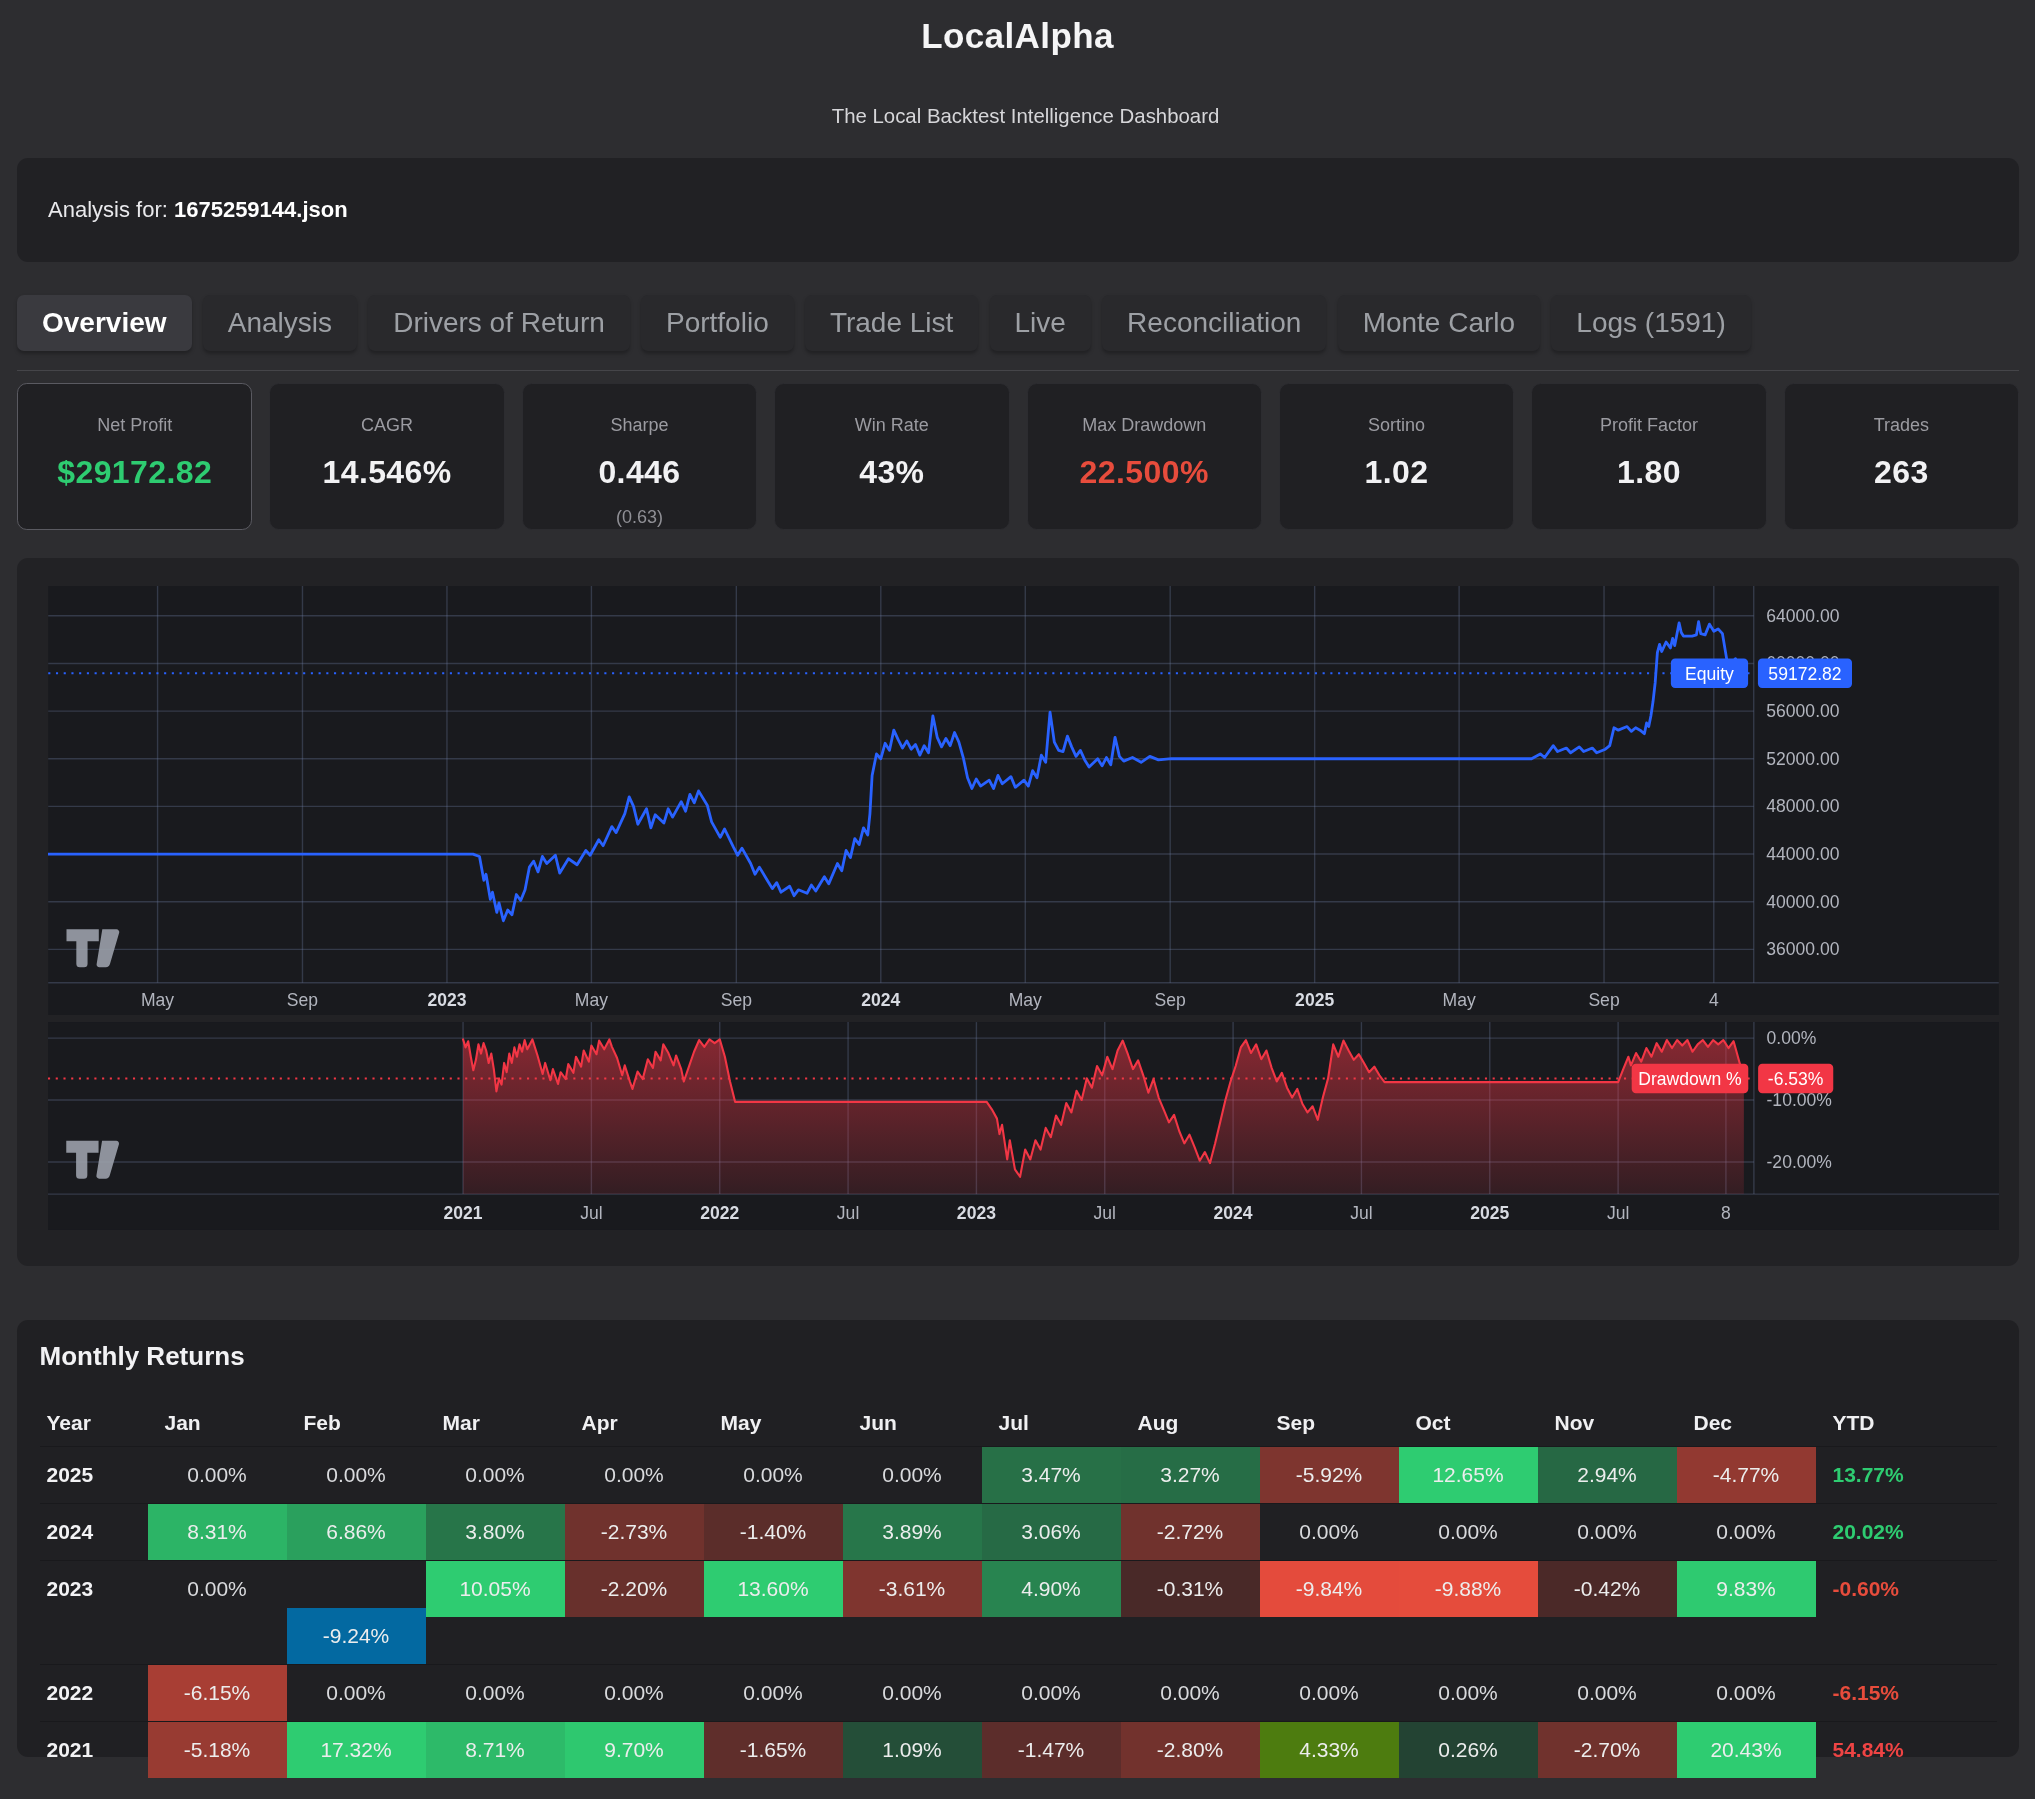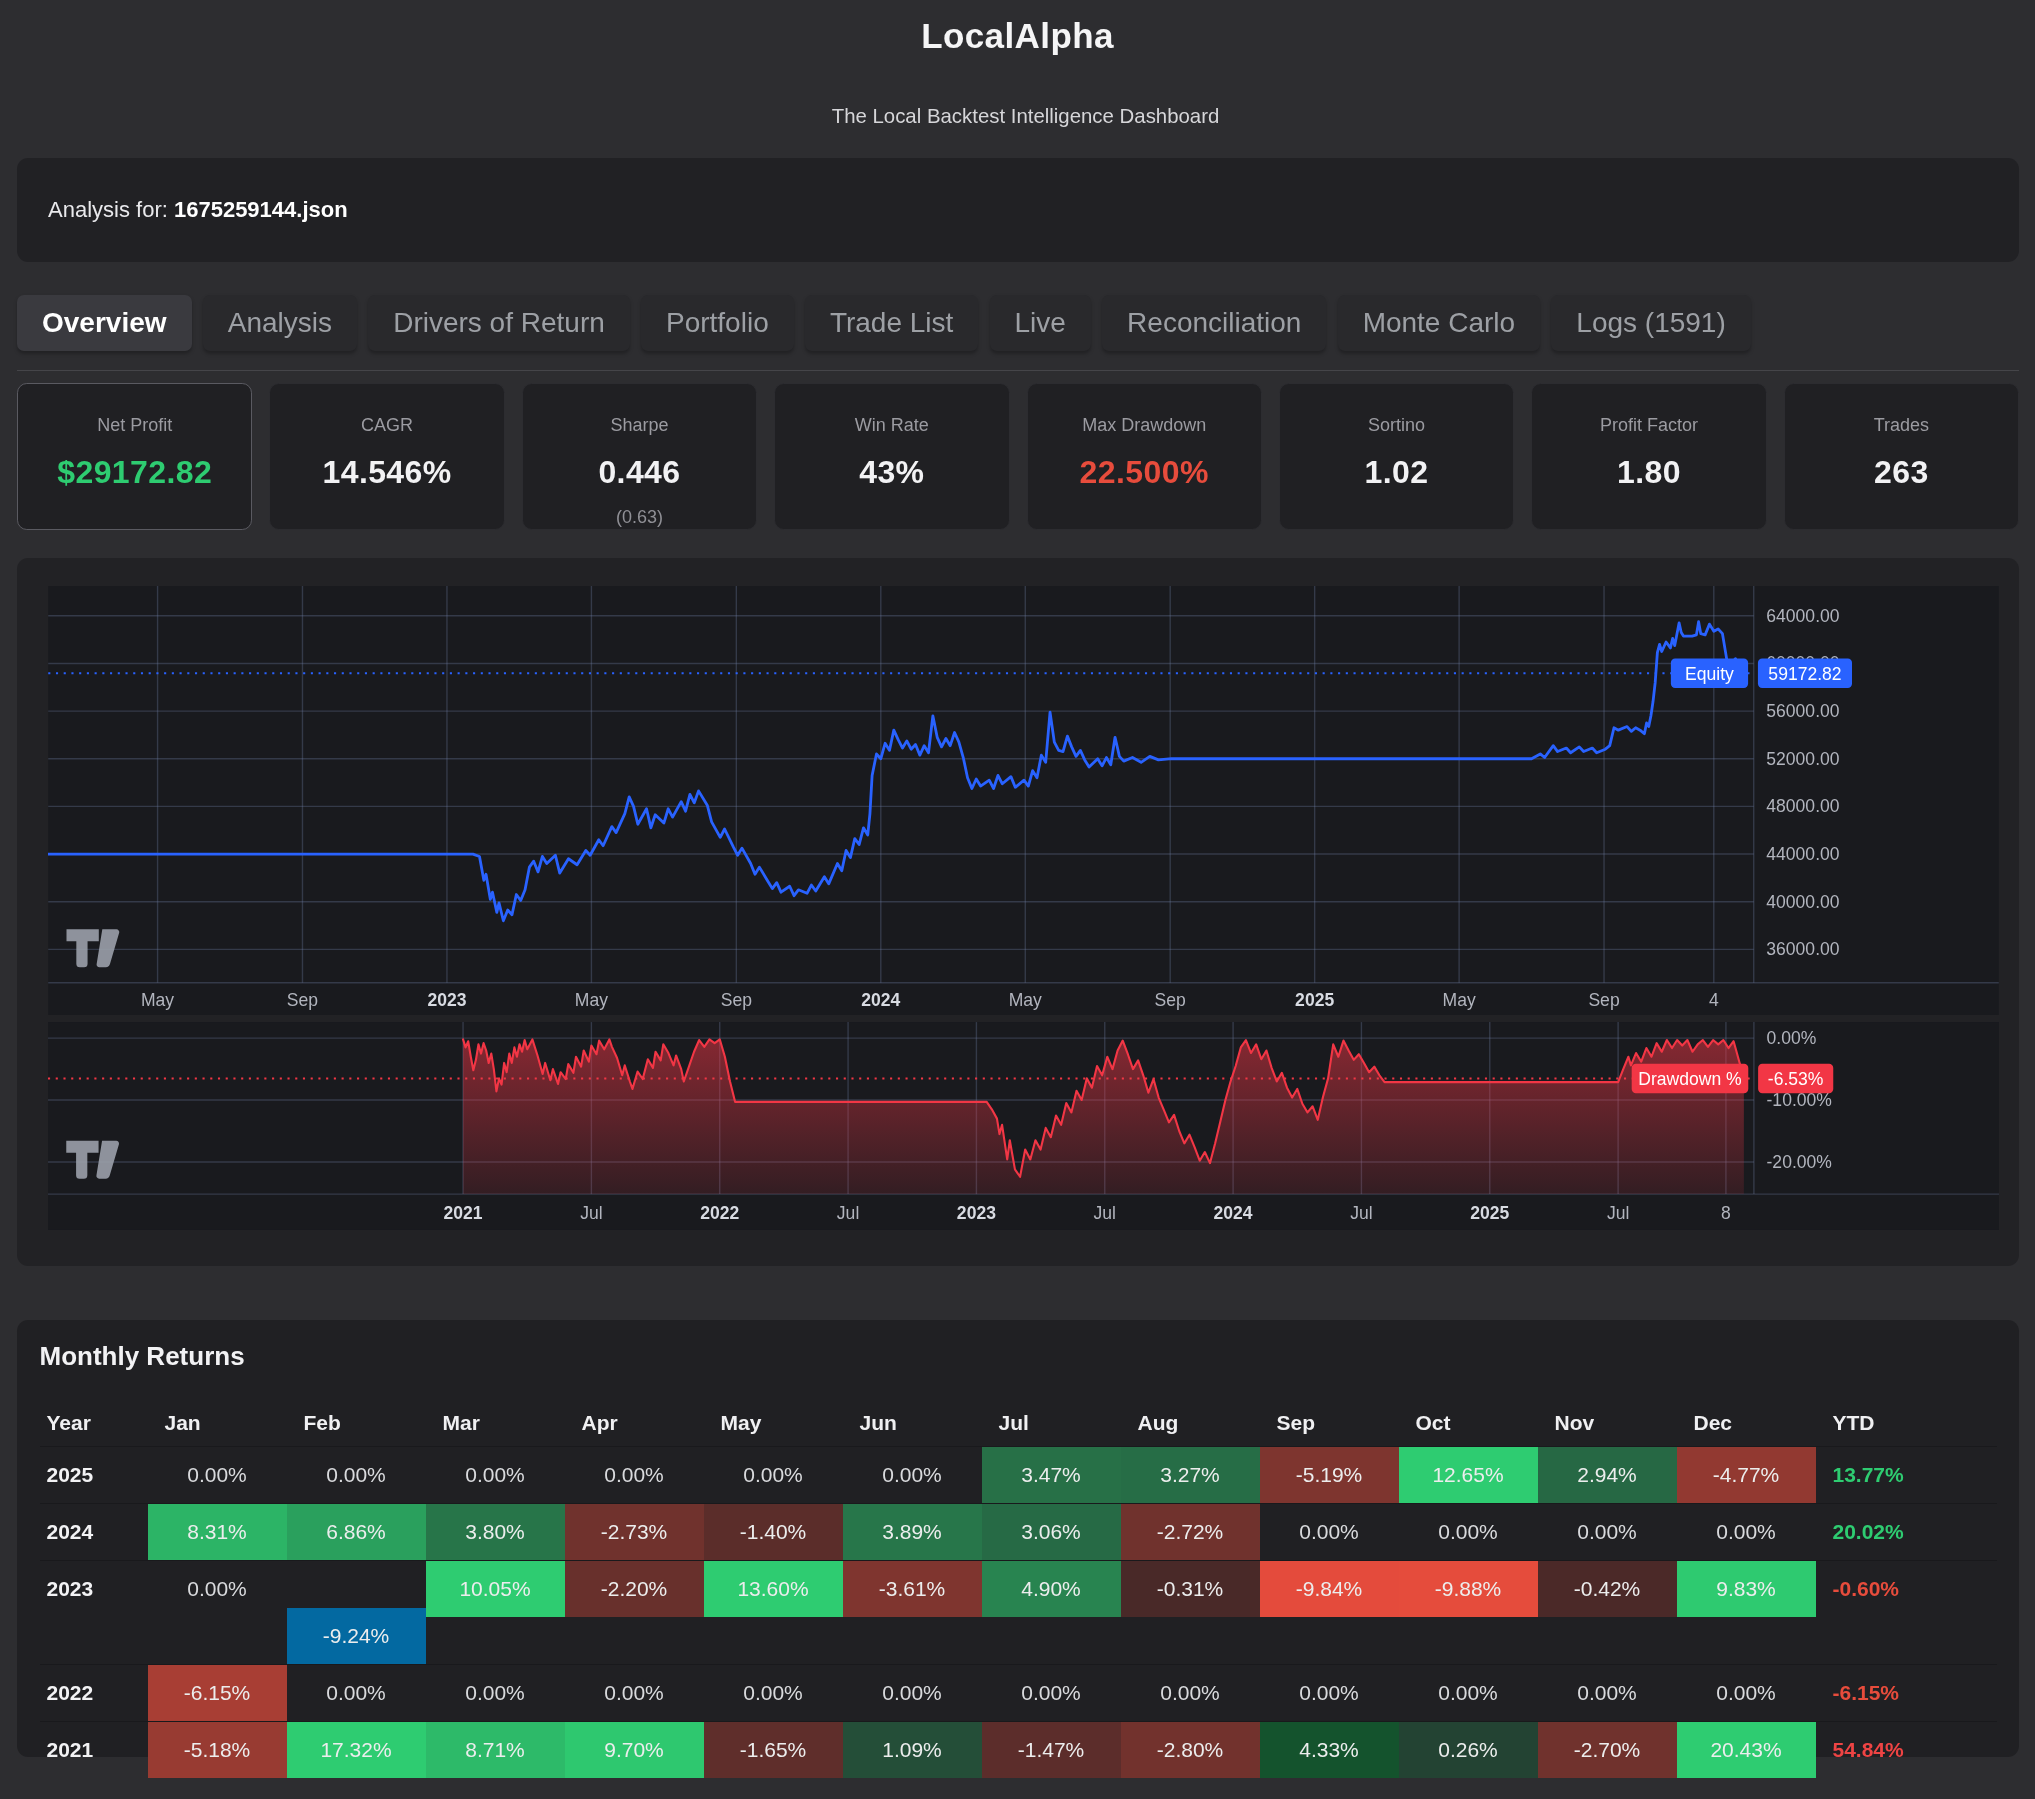--- a/index.html
+++ b/index.html
@@ -263,21 +263,21 @@
         <div class="mr-row body">
           <div class="mr-year">2025</div>
           <div class="mr-cell" style="background: transparent; color: rgb(217, 218, 221);">0.00%</div>
           <div class="mr-cell" style="background: transparent; color: rgb(217, 218, 221);">0.00%</div>
           <div class="mr-cell" style="background: transparent; color: rgb(217, 218, 221);">0.00%</div>
           <div class="mr-cell" style="background: transparent; color: rgb(217, 218, 221);">0.00%</div>
           <div class="mr-cell" style="background: transparent; color: rgb(217, 218, 221);">0.00%</div>
           <div class="mr-cell" style="background: transparent; color: rgb(217, 218, 221);">0.00%</div>
           <div class="mr-cell" style="background: rgb(39, 112, 71);">3.47%</div>
           <div class="mr-cell" style="background: rgb(38, 109, 70);">3.27%</div>
-          <div class="mr-cell" style="background: rgb(126, 53, 47);">-5.19%</div>
+          <div class="mr-cell" style="background: rgb(126, 53, 47);">-5.92%</div>
           <div class="mr-cell" style="background: rgb(46, 204, 113);">12.65%</div>
           <div class="mr-cell" style="background: rgb(38, 104, 68);">2.94%</div>
           <div class="mr-cell" style="background: rgb(146, 57, 49);">-4.77%</div>
           <div class="mr-ytd" style="color: rgb(46, 204, 113);">13.77%</div>
         </div>
         <div class="mr-row body">
           <div class="mr-year">2024</div>
           <div class="mr-cell" style="background: rgb(44, 180, 102);">8.31%</div>
           <div class="mr-cell" style="background: rgb(42, 160, 93);">6.86%</div>
           <div class="mr-cell" style="background: rgb(39, 117, 73);">3.80%</div>
@@ -327,21 +327,21 @@
         <div class="mr-row body">
           <div class="mr-year">2021</div>
           <div class="mr-cell" style="background: rgb(152, 59, 50);">-5.18%</div>
           <div class="mr-cell" style="background: rgb(46, 204, 113);">17.32%</div>
           <div class="mr-cell" style="background: rgb(45, 186, 105);">8.71%</div>
           <div class="mr-cell" style="background: rgb(46, 200, 111);">9.70%</div>
           <div class="mr-cell" style="background: rgb(95, 46, 43);">-1.65%</div>
           <div class="mr-cell" style="background: rgb(36, 78, 56);">1.09%</div>
           <div class="mr-cell" style="background: rgb(92, 45, 43);">-1.47%</div>
           <div class="mr-cell" style="background: rgb(114, 50, 45);">-2.80%</div>
-          <div class="mr-cell" style="background: #14532d;">4.33%</div>
+          <div class="mr-cell" style="background: #4d7c0f;">4.33%</div>
           <div class="mr-cell" style="background: rgb(35, 67, 51);">0.26%</div>
           <div class="mr-cell" style="background: rgb(112, 50, 45);">-2.70%</div>
           <div class="mr-cell" style="background: rgb(46, 204, 113);">20.43%</div>
           <div class="mr-ytd" style="color: #ef4444;">54.84%</div>
         </div>
       </div>
   </div>
 
 </div>
 

